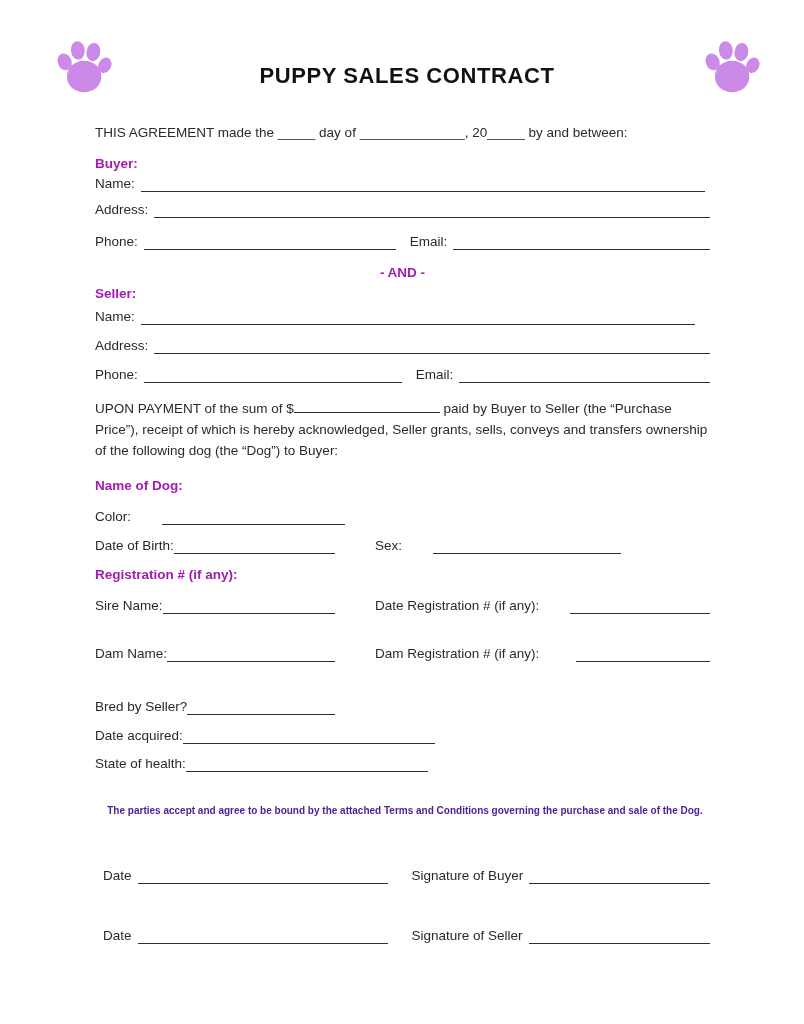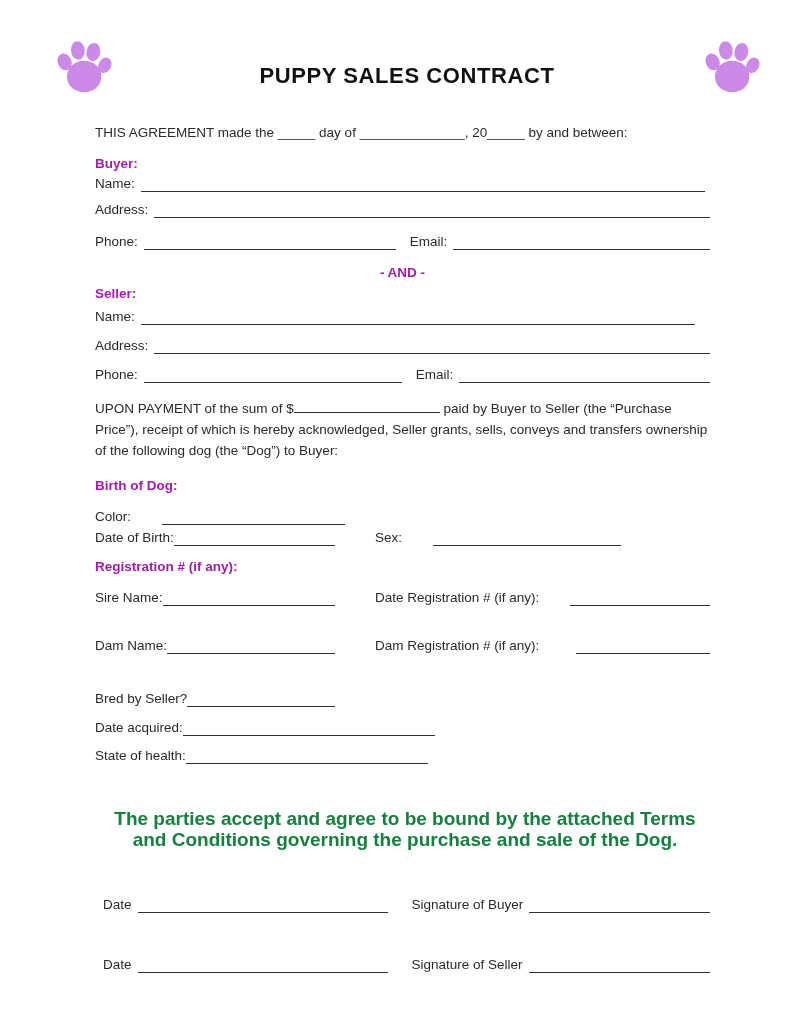--- a/index.html
+++ b/index.html
@@ -27,21 +27,21 @@
   .grow { flex:1 1 auto; }
   .center { text-align:center; }
 
   
   .col1 { display:flex; align-items:flex-end; width:240px; margin-right:40px; flex:0 0 auto; }
   .col2 { display:flex; align-items:flex-end; flex:1 1 auto;gap:31px; }
 
   .para { line-height:21px; }
   .inline-bl { display:inline-block; border-bottom:1.5px solid #2f2f2f; width:146px; height:13px; vertical-align:baseline; }
 
-  .terms { font-size:19px; font-weight:bold; color:#15803d; line-height:21px; text-align:center; margin:44px auto 0 auto; width:620px; }
+  .terms { font-size:10px; font-weight:bold; color:#4c1d95; line-height:21px; text-align:center; margin:28px auto 0 auto; width:620px; }
 
   .sig-row { padding-left:8px; }
   .sig-gap { width:14px; flex:0 0 auto; }
   .lblpad { margin-right:6px; }
 </style>
 </head>
 <body>
 
 <div class="page">
 
@@ -106,30 +106,30 @@
     <div class="row" style="margin-top:12px">
       <span class="lbl lblpad">Phone:</span>
       <span class="bl" style="width:258px"></span>
       <span class="sig-gap"></span>
       <span class="lbl lblpad">Email:</span>
       <span class="bl grow"></span>
     </div>
 
     <p class="para" style="margin-top:15px"><span>UPON PAYMENT of the sum of $</span><span class="inline-bl"></span><span> paid by Buyer to Seller (the “Purchase Price”), receipt of which is hereby acknowledged, Seller grants, sells, conveys and transfers ownership of the following dog (the “Dog”) to Buyer:</span></p>
 
-    <div class="bold" style="margin-top:16px">Birth of Dog:</div>
+    <div class="bold" style="margin-top:16px">Name of Dog:</div>
 
     <div class="row" style="margin-top:14px">
       <span class="col2">
         <span class="lbl">Color:</span>
         <span class="bl" style="width:183px"></span>
       </span>
     </div>
 
-    <div class="row" style="margin-top:4px">
+    <div class="row" style="margin-top:12px">
       <span class="col1">
         <span class="lbl">Date of Birth:</span>
         <span class="bl grow"></span>
       </span>
       <span class="col2">
         <span class="lbl">Sex:</span>
         <span class="bl" style="width:188px"></span>
       </span>
     </div>
 

